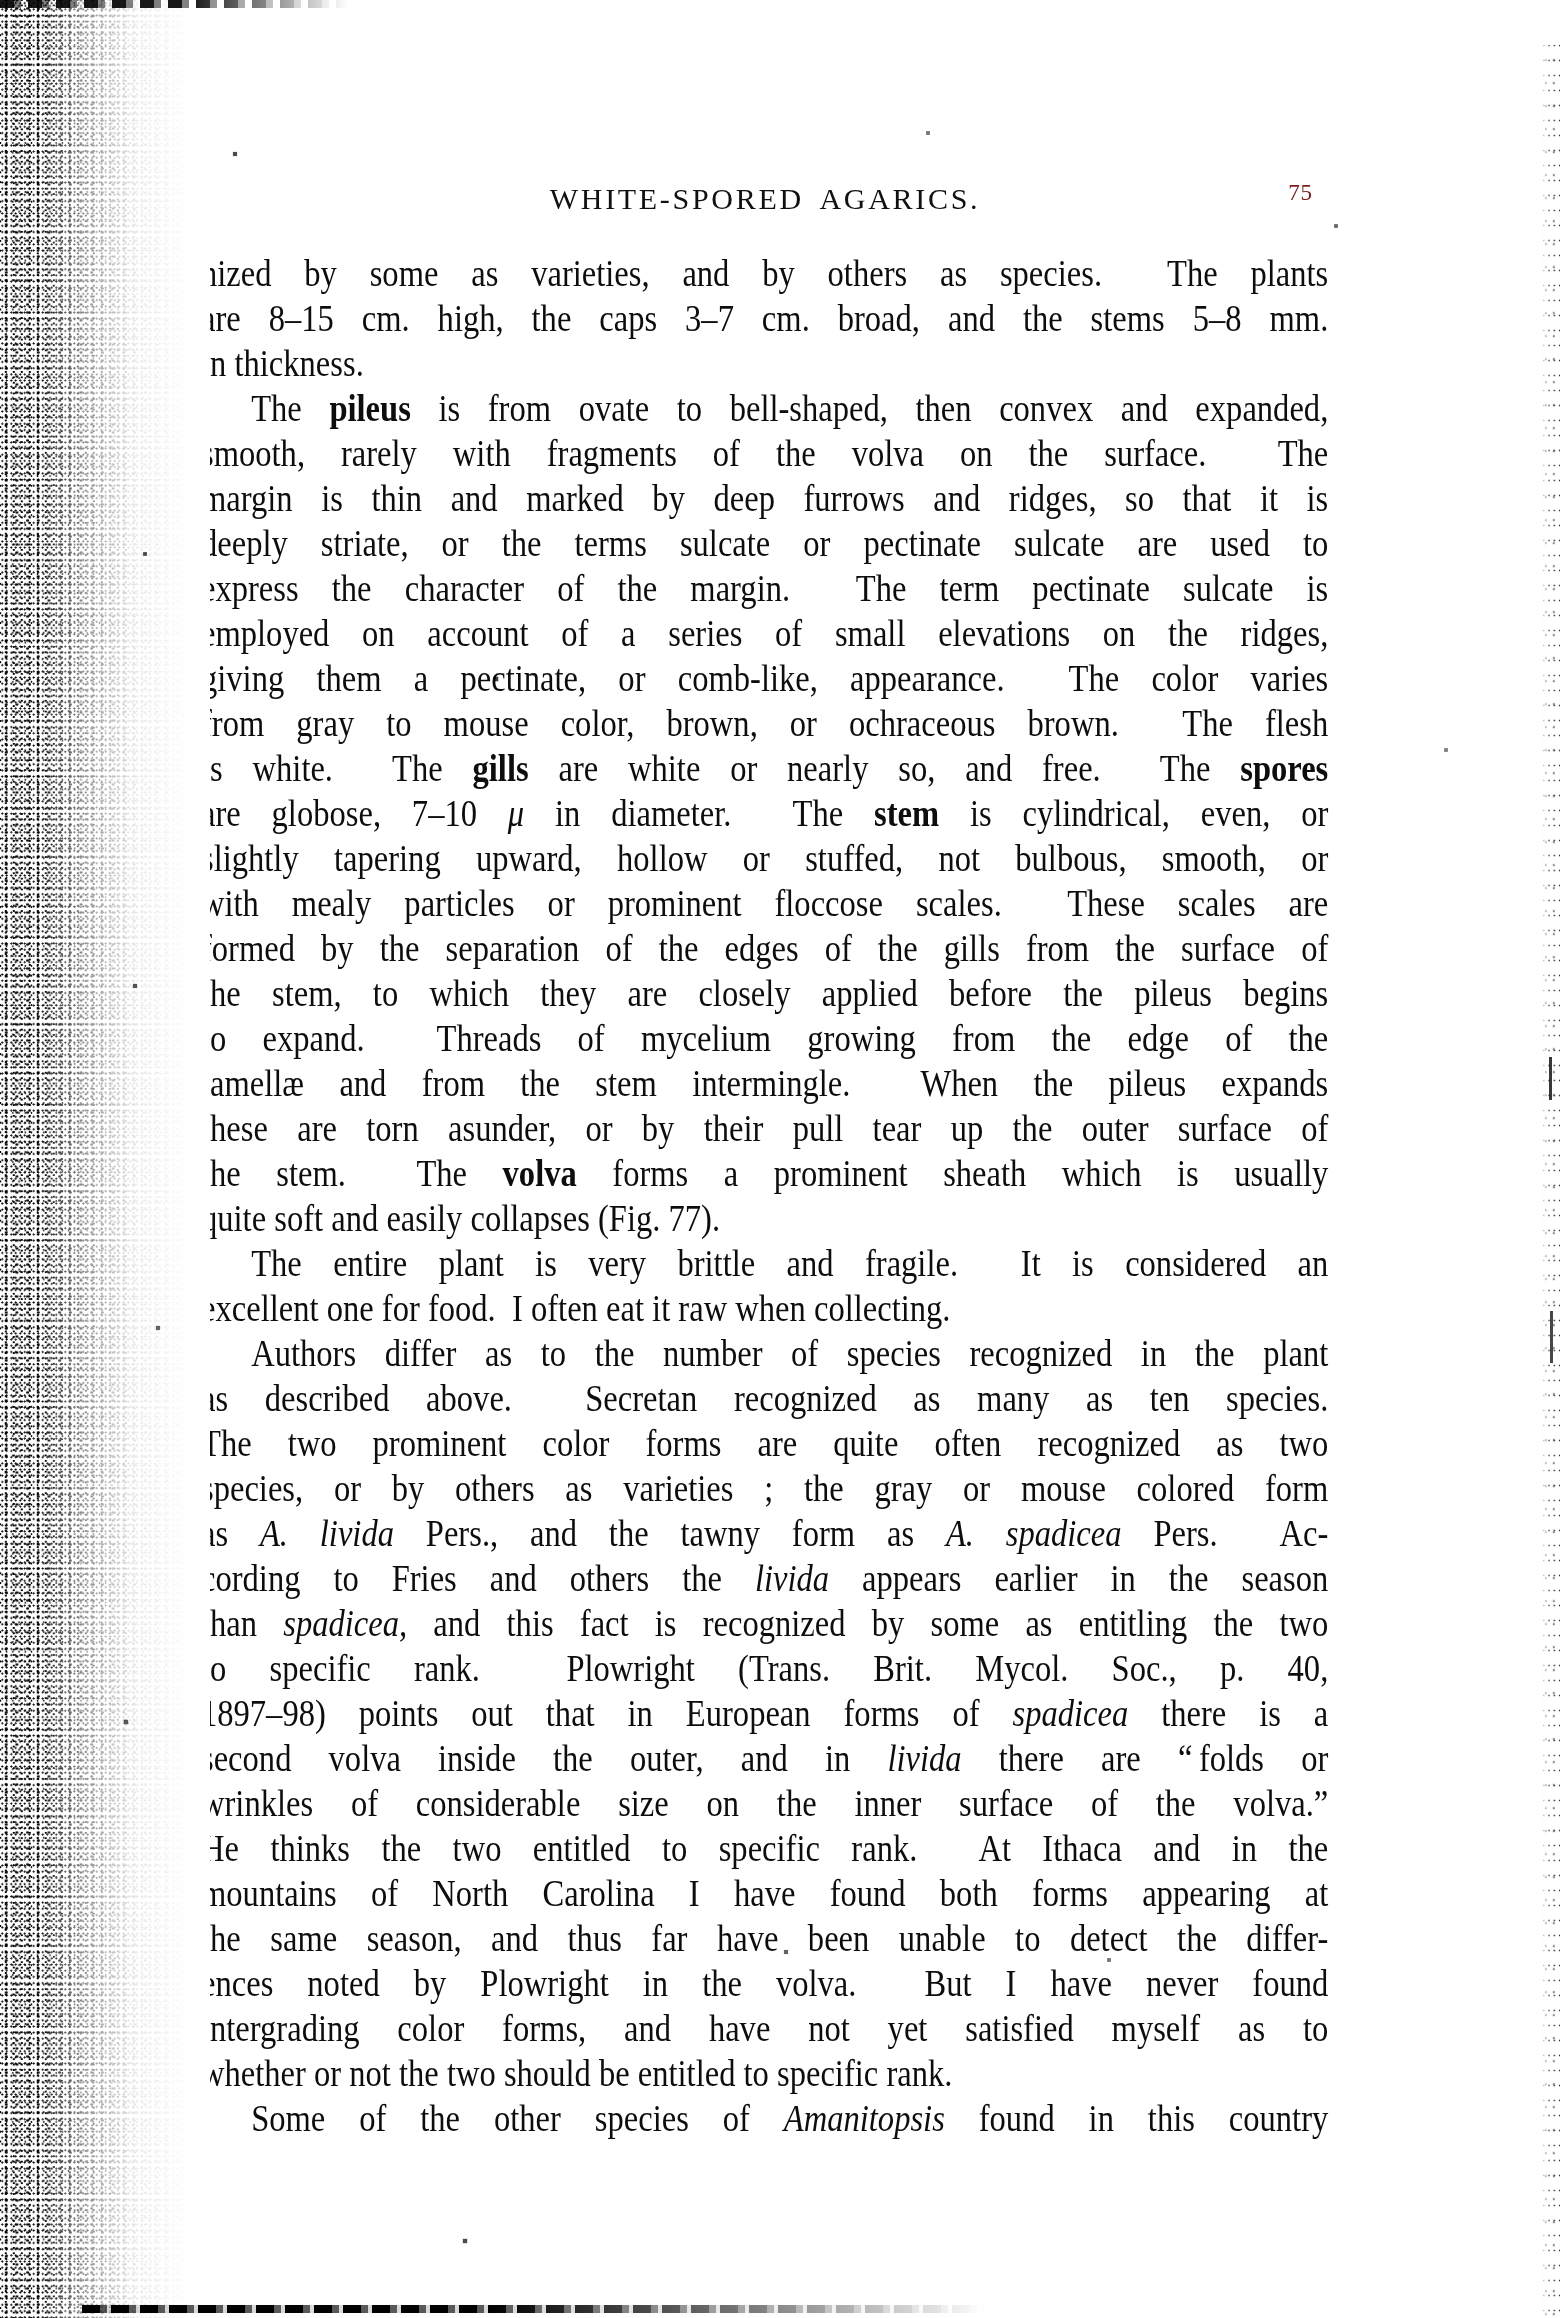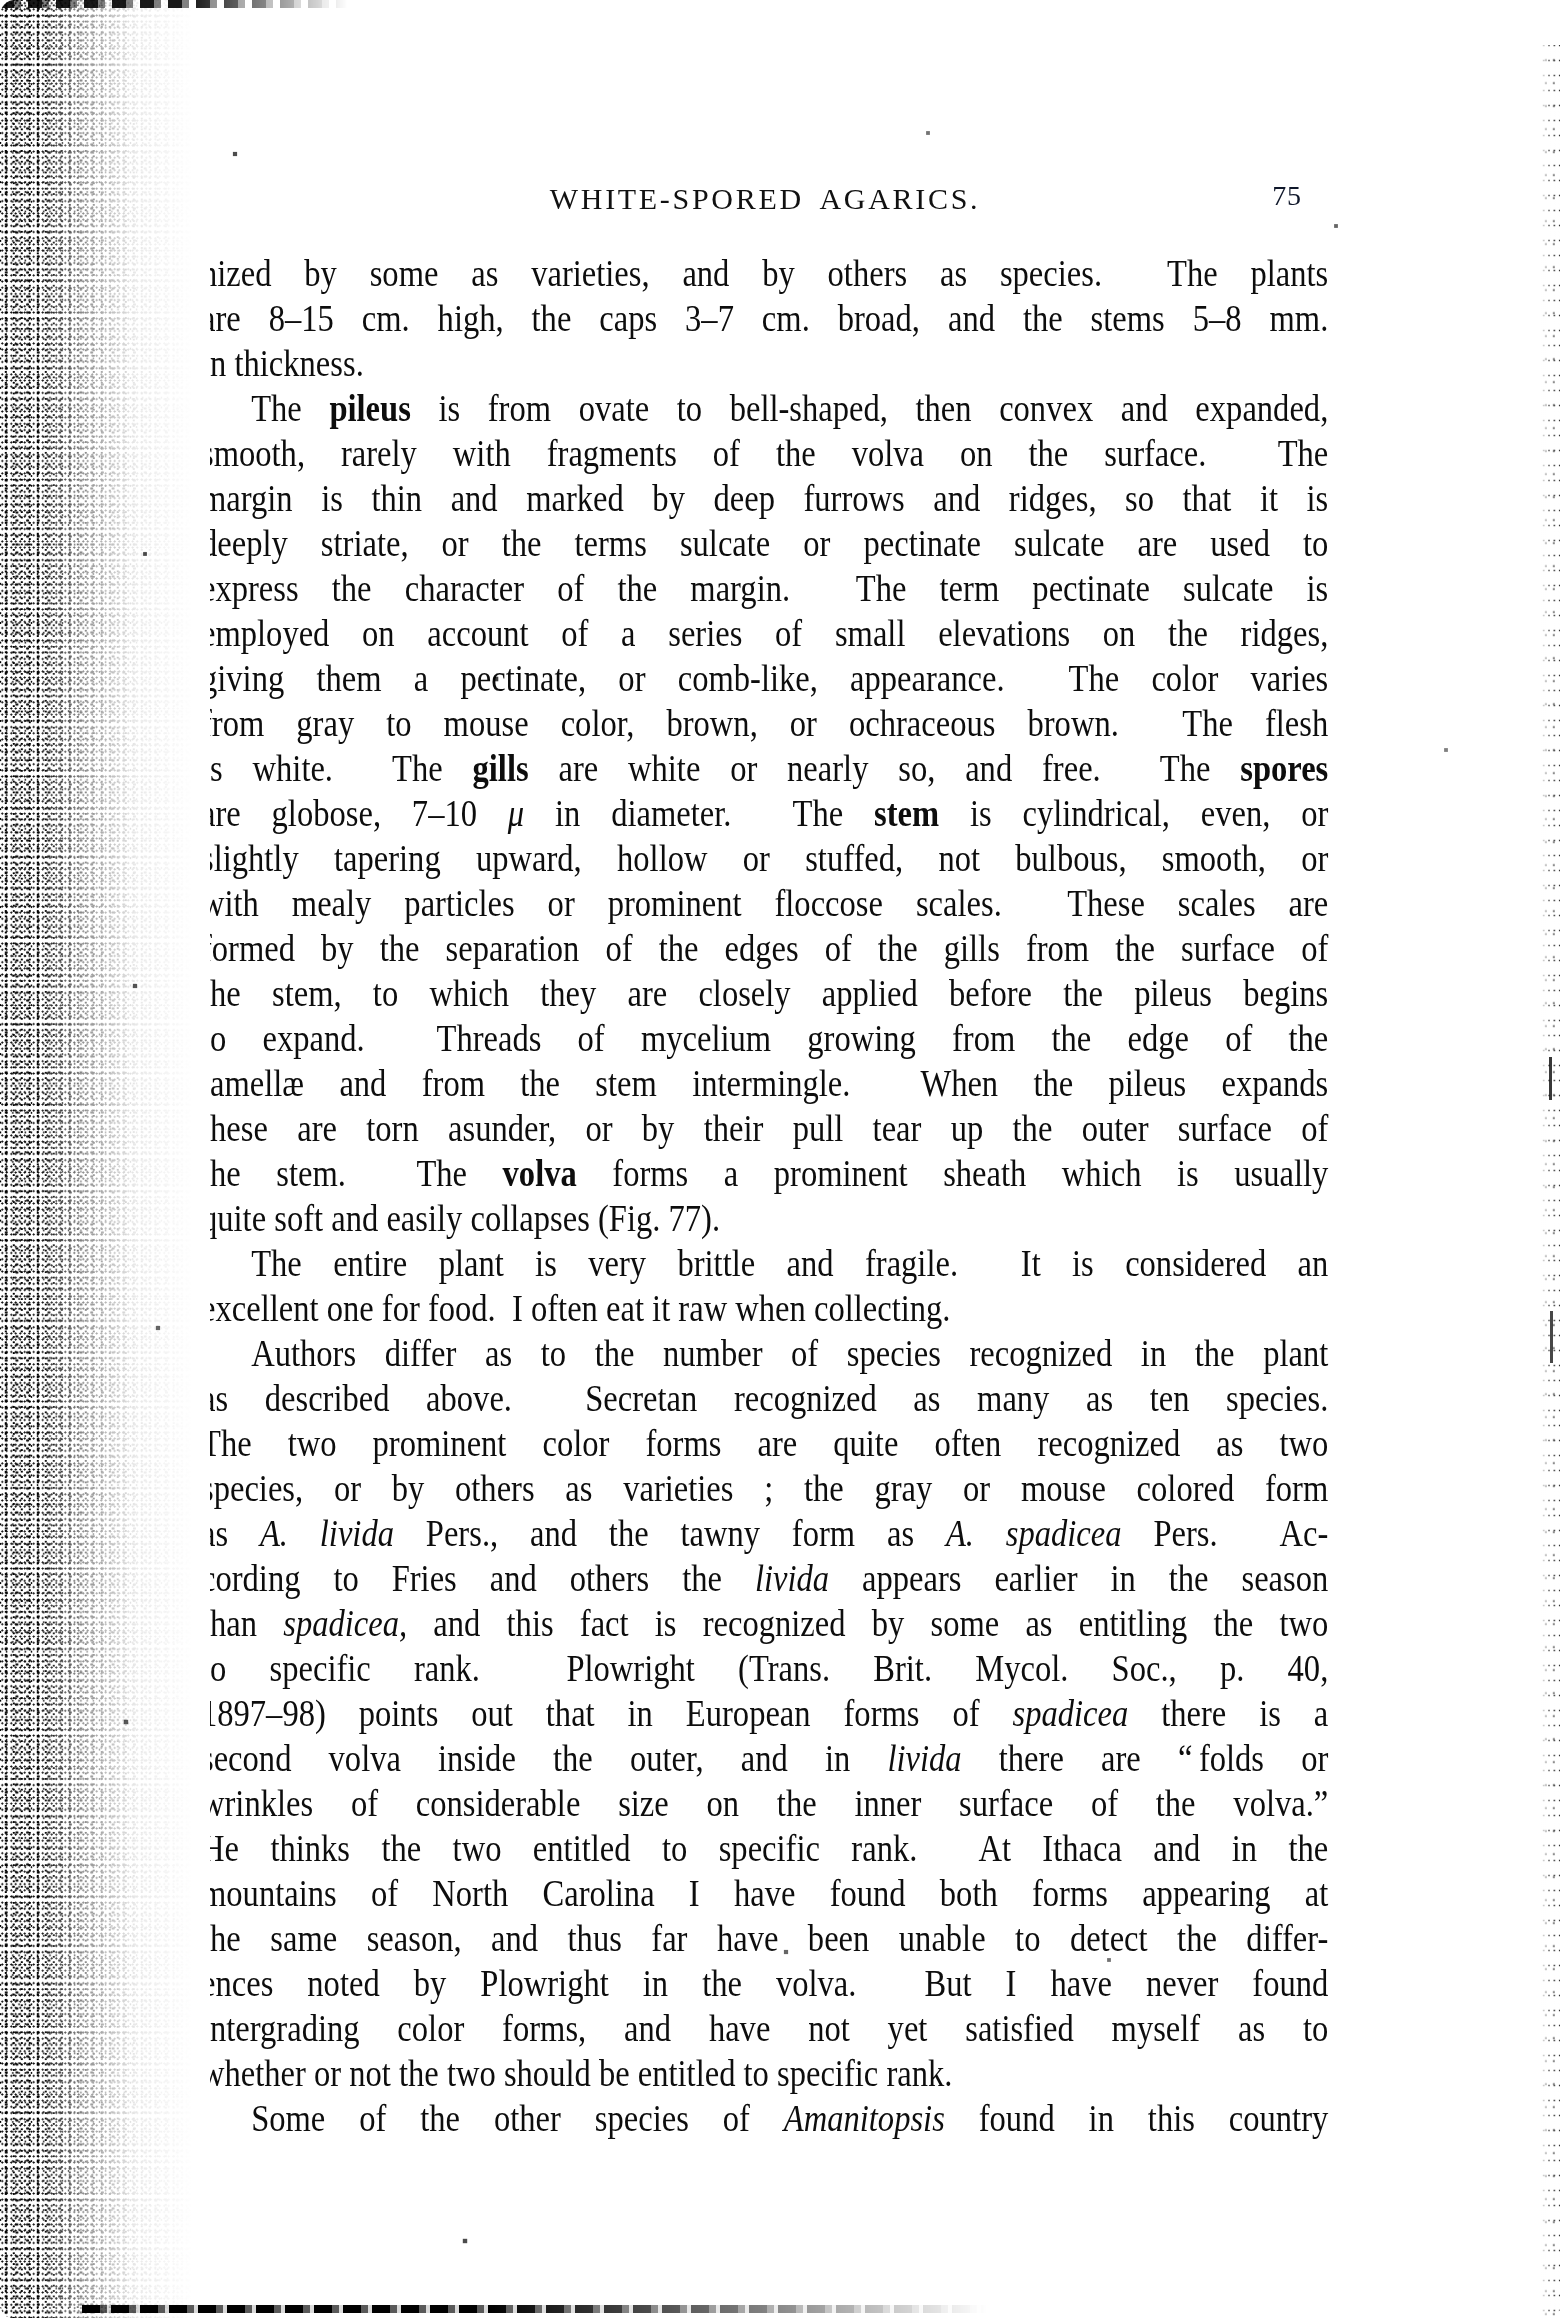--- a/index.html
+++ b/index.html
@@ -1,29 +1,29 @@
 <!DOCTYPE html>
 <html style="font-size:14.3px"><head>
 <meta charset="utf-8">
 <style>
   html,body{margin:0;padding:0;}
   body{
     width:1561px;height:2319px;position:relative;background:#ffffff;
     font-family:"Liberation Serif", serif;color:#0c0c0c;overflow:hidden;
   }
-  .page{position:absolute;inset:0;overflow:hidden;background:#ffffff;border-radius:15px;}
+  .page{position:absolute;inset:0;overflow:hidden;background:#ffffff;}
 
   
   .header-row{position:absolute;left:201px;top:182px;width:1128px;height:45px;}
   .running-title{
     text-align:center;font-size:30px;letter-spacing:2.7px;word-spacing:7.1px;
     color:#111;
   }
   .page-number{
-    position:absolute;right:27px;top:-1.8px;font-size:28px;letter-spacing:0.9px;color:#0f172a;
+    position:absolute;right:16px;top:-1.8px;font-size:23px;letter-spacing:0.9px;color:#7f1d1d;
   }
 
   
   .textblock{
     position:absolute;left:201px;top:251px;width:1281px;
     font-size:37px;line-height:45px;color:#0d0d0d;
     transform:scaleX(0.88);transform-origin:0 0;
   }
   .line{height:45px;text-align:justify;text-align-last:justify;white-space:normal;}
   .line.last{text-align-last:left;}

